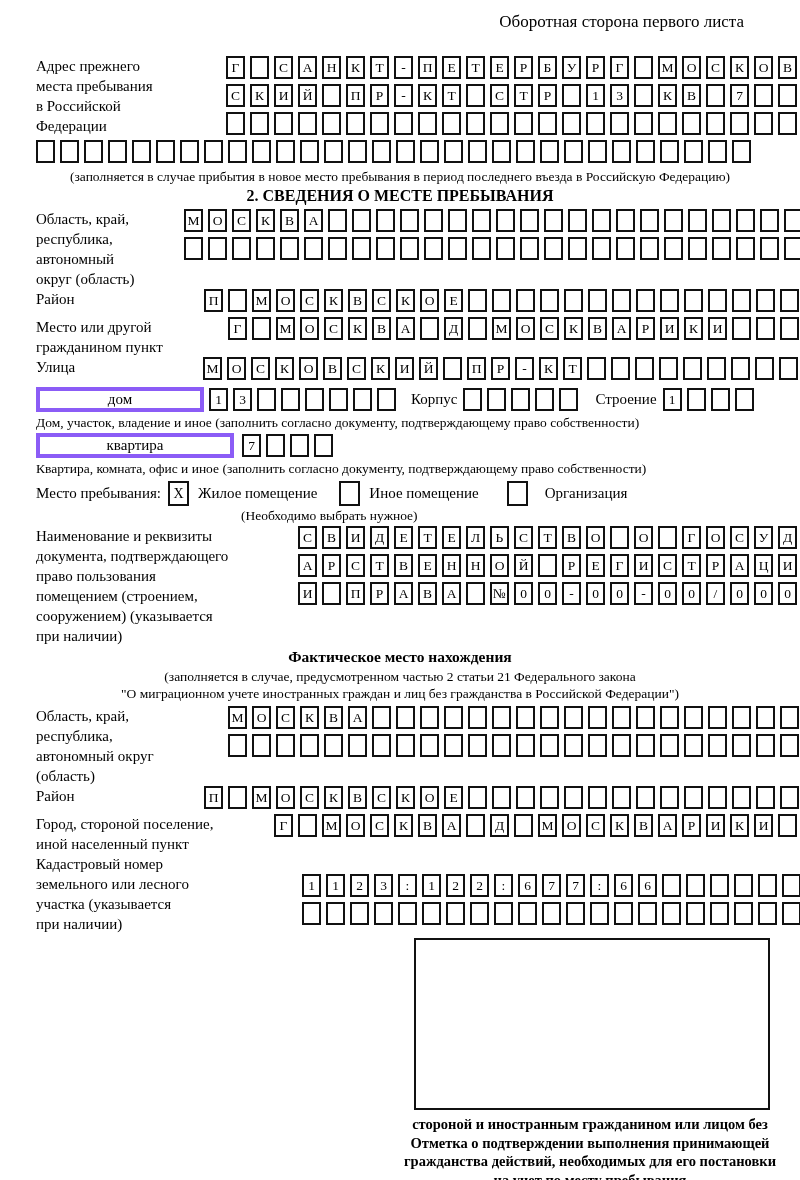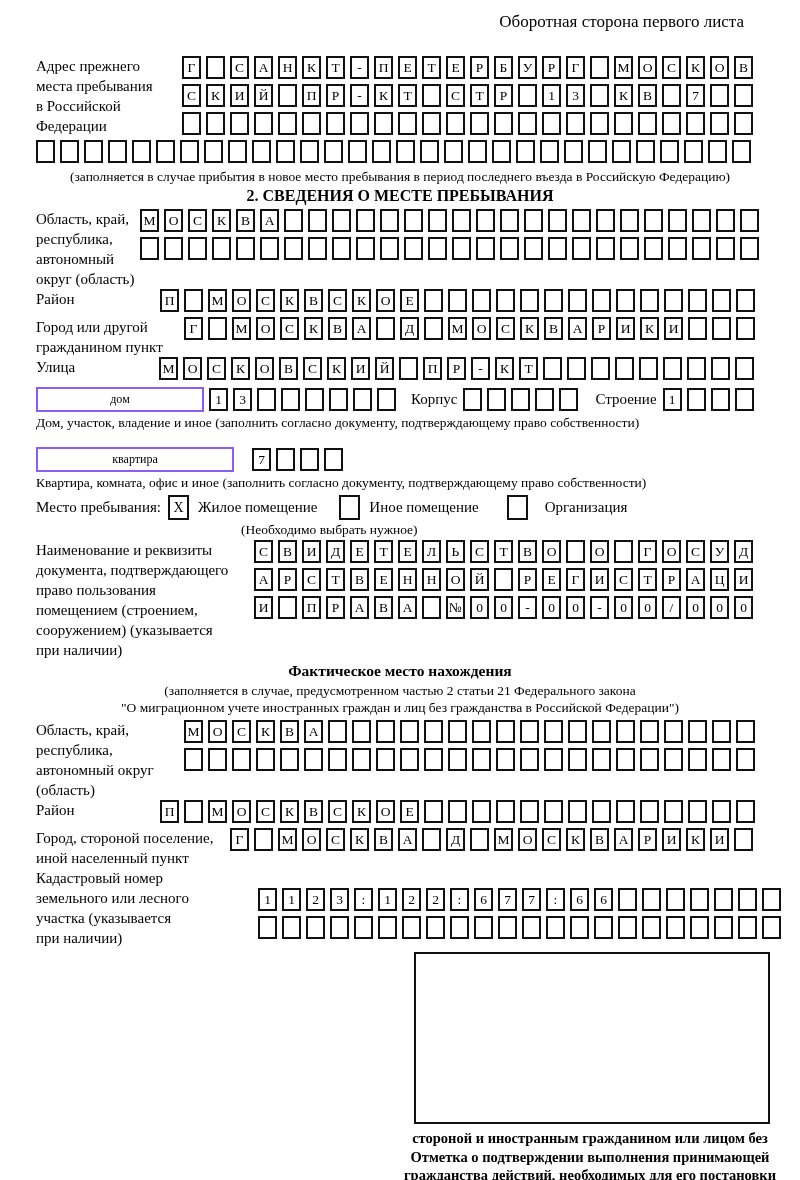--- a/index.html
+++ b/index.html
@@ -13,50 +13,50 @@
   .title{margin-top:12px;text-align:right;font-size:17px;padding-right:20px;}
   
   .cellrow{white-space:nowrap;height:23px;margin-bottom:5px;line-height:0;}
   .cell{
     display:inline-block;box-sizing:border-box;
     width:19px;height:23px;margin-right:5px;
     border:2px solid #111;
     font-size:13.5px;line-height:19px;text-align:center;
     vertical-align:top;
   }
-  .formrow{display:flex;align-items:flex-start;}
+  .formrow{display:flex;align-items:flex-start;gap:44px;}
   .label{font-size:15px;line-height:20px;flex:0 0 auto;}
   .lw146{width:146px;} .lw104{width:104px;} .lw124{width:124px;}
   .lw148{width:148px;} .lw123{width:123px;} .lw218{width:218px;}
   .lw194{width:194px;} .lw192{width:192px;}
   .note{font-size:13.5px;line-height:17px;}
   .center{text-align:center;}
   .h2{font-weight:bold;font-size:16px;text-align:center;margin:2px 0 4px 0;}
   .h3{font-weight:bold;font-size:15.5px;text-align:center;margin:2px 0 2px 0;}
   
   .inlinerow{display:flex;align-items:center;margin-top:2px;height:25px;}
-  .bigbox{box-sizing:border-box;height:25px;border:2px solid #8b5cf6;
-    display:flex;align-items:center;justify-content:center;font-size:12px;}
+  .bigbox{box-sizing:border-box;height:25px;border:4px solid #8b5cf6;
+    display:flex;align-items:center;justify-content:center;font-size:15px;}
   .bb-dom{width:168px;margin-right:5px;}
   .bb-kv{width:198px;margin-right:8px;}
   .inlinerow .cellrow{height:23px;margin-bottom:0;}
   .inl-label{margin:0 6px 0 10px;font-size:15px;}
   
   .cbrow{display:flex;align-items:center;margin-top:4px;height:25px;}
   .checkbox{box-sizing:border-box;width:21px;height:25px;border:2px solid #111;
     display:inline-flex;align-items:center;justify-content:center;
     font-size:14px;}
   .cbrow .opt-label{margin:0 0 0 9px;}
   .gap22{margin-left:22px;} .gap28{margin-left:28px;}
   .stay-note{margin-left:205px;margin-top:1px;margin-bottom:2px;}
   
   .stamp-wrap{width:392px;margin-left:auto;margin-right:-22px;margin-top:4px;}
   .stamp-box{box-sizing:border-box;width:356px;height:172px;border:2px solid #111;margin-left:20px;}
   .stamp-note{margin-top:5px;font-weight:bold;font-size:14.5px;line-height:18.5px;text-align:center;}
-  .mt2{margin-top:2px;} .mt4{margin-top:4px;} .mt1{margin-top:16px;gap:10px;}
+  .mt2{margin-top:2px;} .mt4{margin-top:4px;} .mt1{margin-top:2px;}
   .rows-offset{margin-top:20px;padding-left:30px;}
 </style>
 </head>
 <body>
 
 <div class="page">
 
   <div class="title">Оборотная сторона первого листа</div>
 
   <div class="formrow" style="margin-top:24px;">
@@ -90,21 +90,21 @@
     </div>
   </div>
 
   <div class="formrow">
     <div class="label lw124">Район</div>
     <div class="cellrow"><span class="cell">П</span><span class="cell"></span><span class="cell">М</span><span class="cell">О</span><span class="cell">С</span><span class="cell">К</span><span class="cell">В</span><span class="cell">С</span><span class="cell">К</span><span class="cell">О</span><span class="cell">Е</span><span class="cell"></span><span class="cell"></span><span class="cell"></span><span class="cell"></span><span class="cell"></span><span class="cell"></span><span class="cell"></span><span class="cell"></span><span class="cell"></span><span class="cell"></span><span class="cell"></span><span class="cell"></span><span class="cell"></span><span class="cell"></span></div>
   </div>
 
   <div class="formrow">
     <div class="label lw148">
-        <div>Город или другой</div>
+        <div>Место или другой</div>
         <div>гражданином пункт</div>
       </div>
     <div class="cellrow"><span class="cell">Г</span><span class="cell"></span><span class="cell">М</span><span class="cell">О</span><span class="cell">С</span><span class="cell">К</span><span class="cell">В</span><span class="cell">А</span><span class="cell"></span><span class="cell">Д</span><span class="cell"></span><span class="cell">М</span><span class="cell">О</span><span class="cell">С</span><span class="cell">К</span><span class="cell">В</span><span class="cell">А</span><span class="cell">Р</span><span class="cell">И</span><span class="cell">К</span><span class="cell">И</span><span class="cell"></span><span class="cell"></span><span class="cell"></span></div>
   </div>
 
   <div class="formrow">
     <div class="label lw123">Улица</div>
     <div class="cellrow"><span class="cell">М</span><span class="cell">О</span><span class="cell">С</span><span class="cell">К</span><span class="cell">О</span><span class="cell">В</span><span class="cell">С</span><span class="cell">К</span><span class="cell">И</span><span class="cell">Й</span><span class="cell"></span><span class="cell">П</span><span class="cell">Р</span><span class="cell">-</span><span class="cell">К</span><span class="cell">Т</span><span class="cell"></span><span class="cell"></span><span class="cell"></span><span class="cell"></span><span class="cell"></span><span class="cell"></span><span class="cell"></span><span class="cell"></span><span class="cell"></span></div>
   </div>
 

